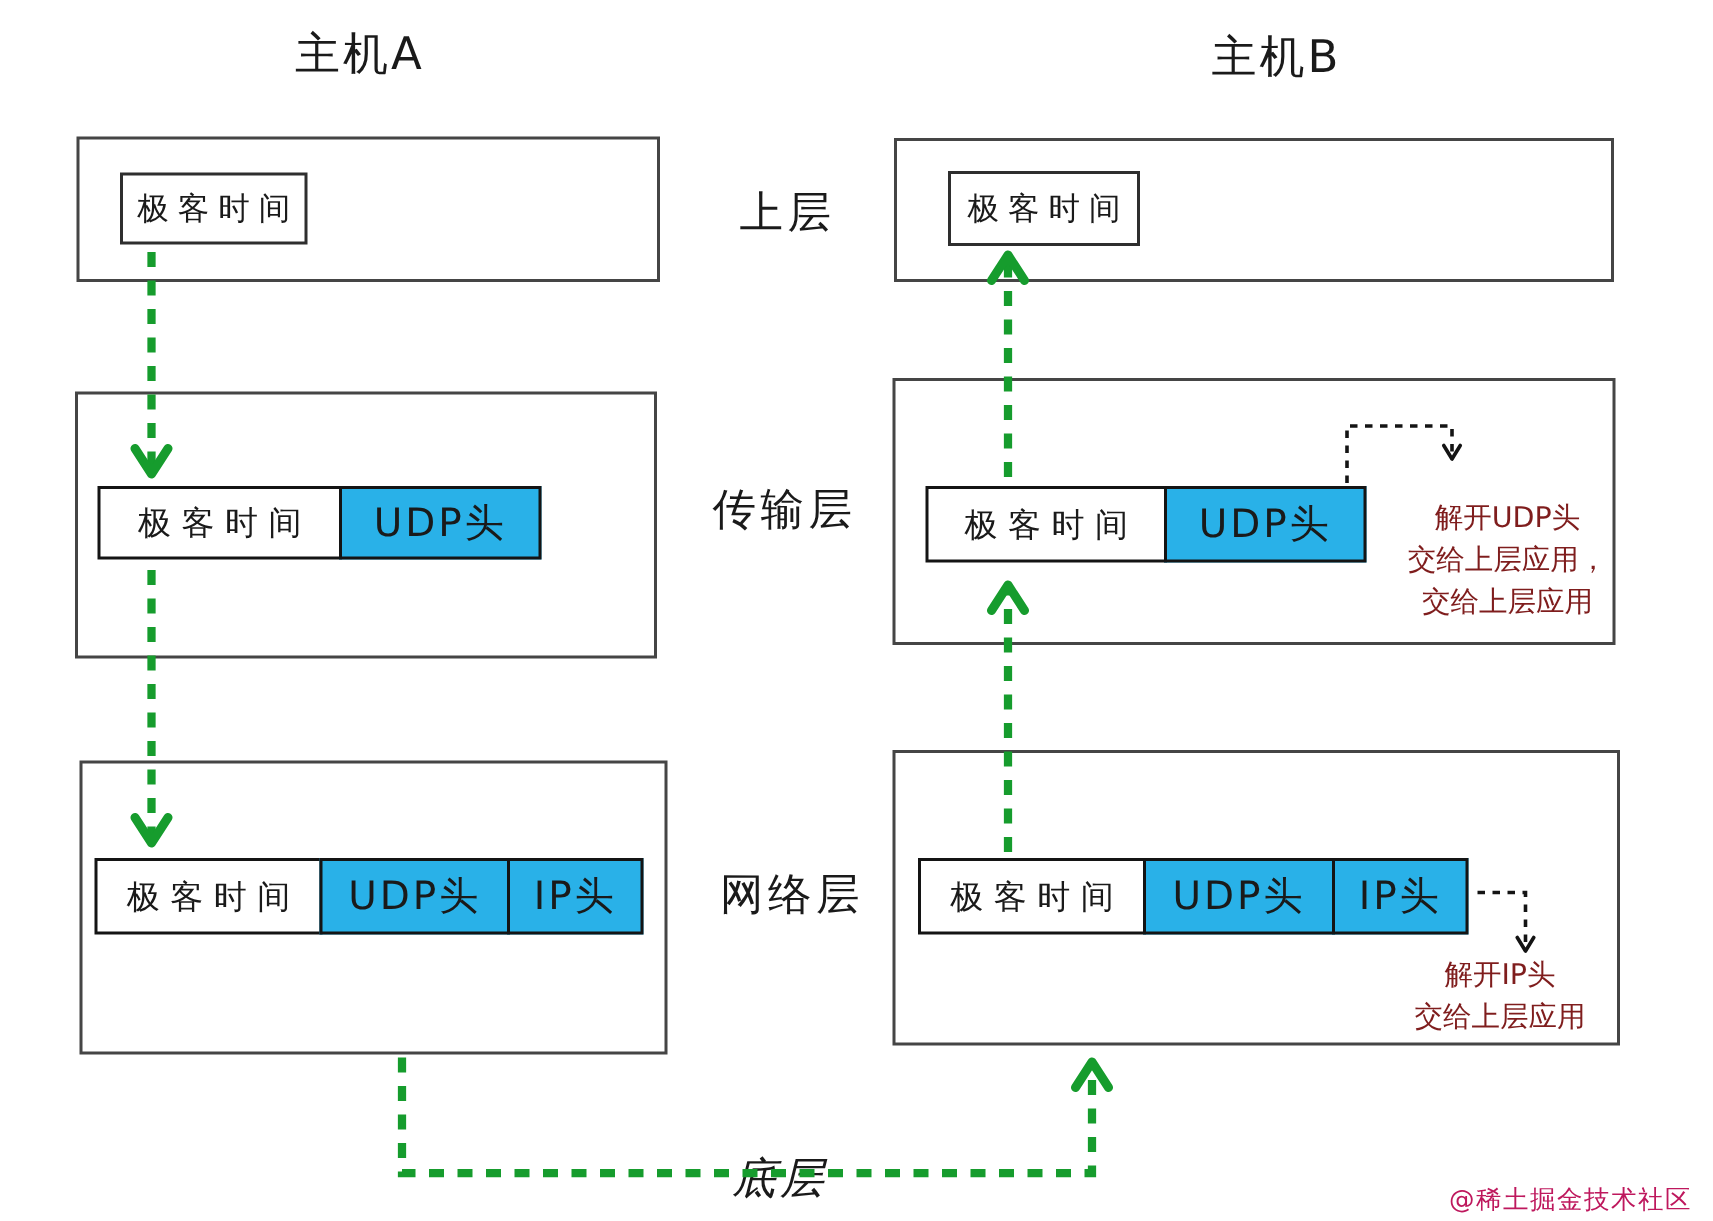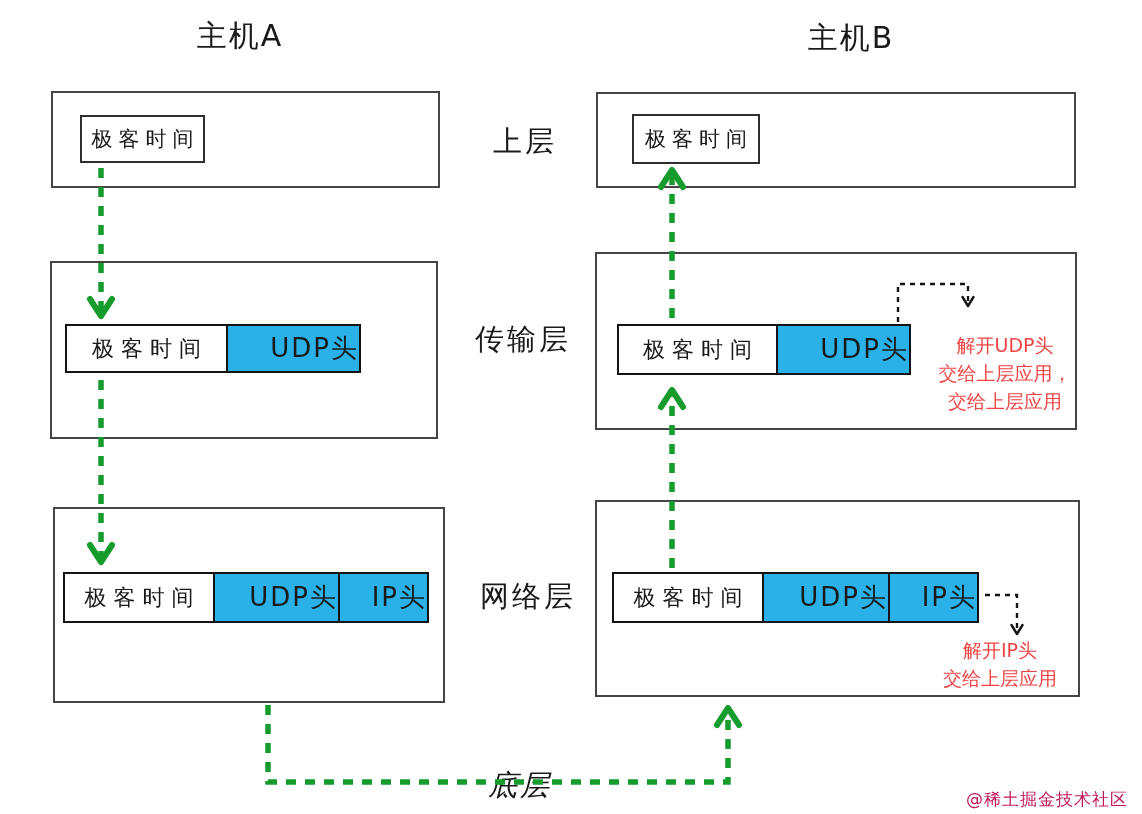--- a/index.html
+++ b/index.html
@@ -14,24 +14,24 @@
   .inner-box {
     border:2px solid #2e2e2e; background:#ffffff;
     display:flex; align-items:center; justify-content:center;
     font-size:21px; letter-spacing:6px; text-indent:6px; white-space:nowrap;
   }
   .packet-bar { display:flex; }
   .seg {
     height:100%; display:flex; align-items:center; justify-content:center;
     border:2px solid #141414; box-sizing:border-box; background:#ffffff; white-space:nowrap;
   }
-  .seg + .seg { margin-left:-2px;justify-content:flex-end; }
+  .seg + .seg { margin-left:-2px; }
   .seg.payload { font-size:22px; letter-spacing:7px; text-indent:7px; }
   .seg.blue { background:#29b1e8; font-size:26px; letter-spacing:2px; }
-  .red-note { color:#ef4444; font-size:19px; line-height:28px; text-align:center; white-space:nowrap; }
+  .red-note { color:#7f1d1d; font-size:19px; line-height:28px; text-align:center; white-space:nowrap; }
   .watermark { color:#be185d; font-size:17px; letter-spacing:1px; white-space:nowrap; }
   svg.overlay { position:absolute; left:0; top:0; pointer-events:none; }
   .garrow { stroke:#169c2d; stroke-width:5.5; stroke-dasharray:10 9; fill:none; }
   .barrow { stroke:#141414; stroke-width:2.4; stroke-dasharray:5 5; fill:none; }
 </style>
 </head>
 <body>
 
 <div class="canvas">
 

